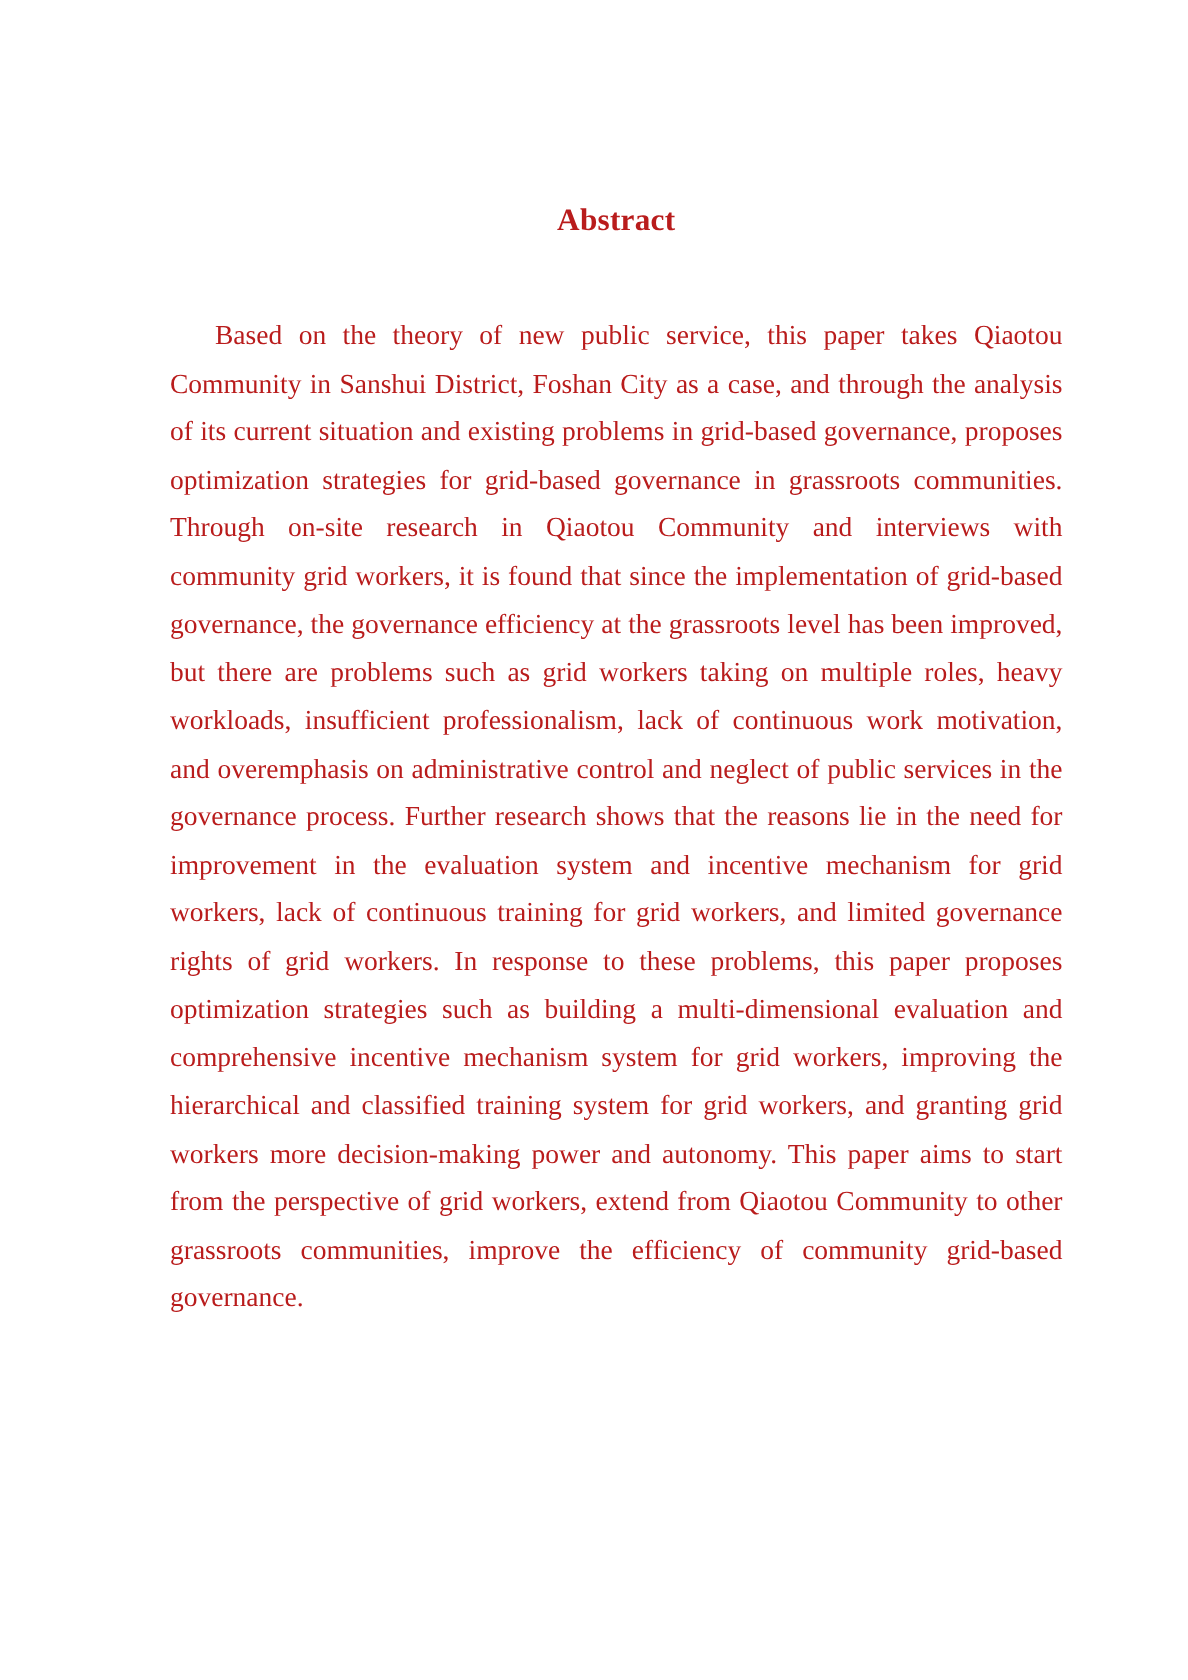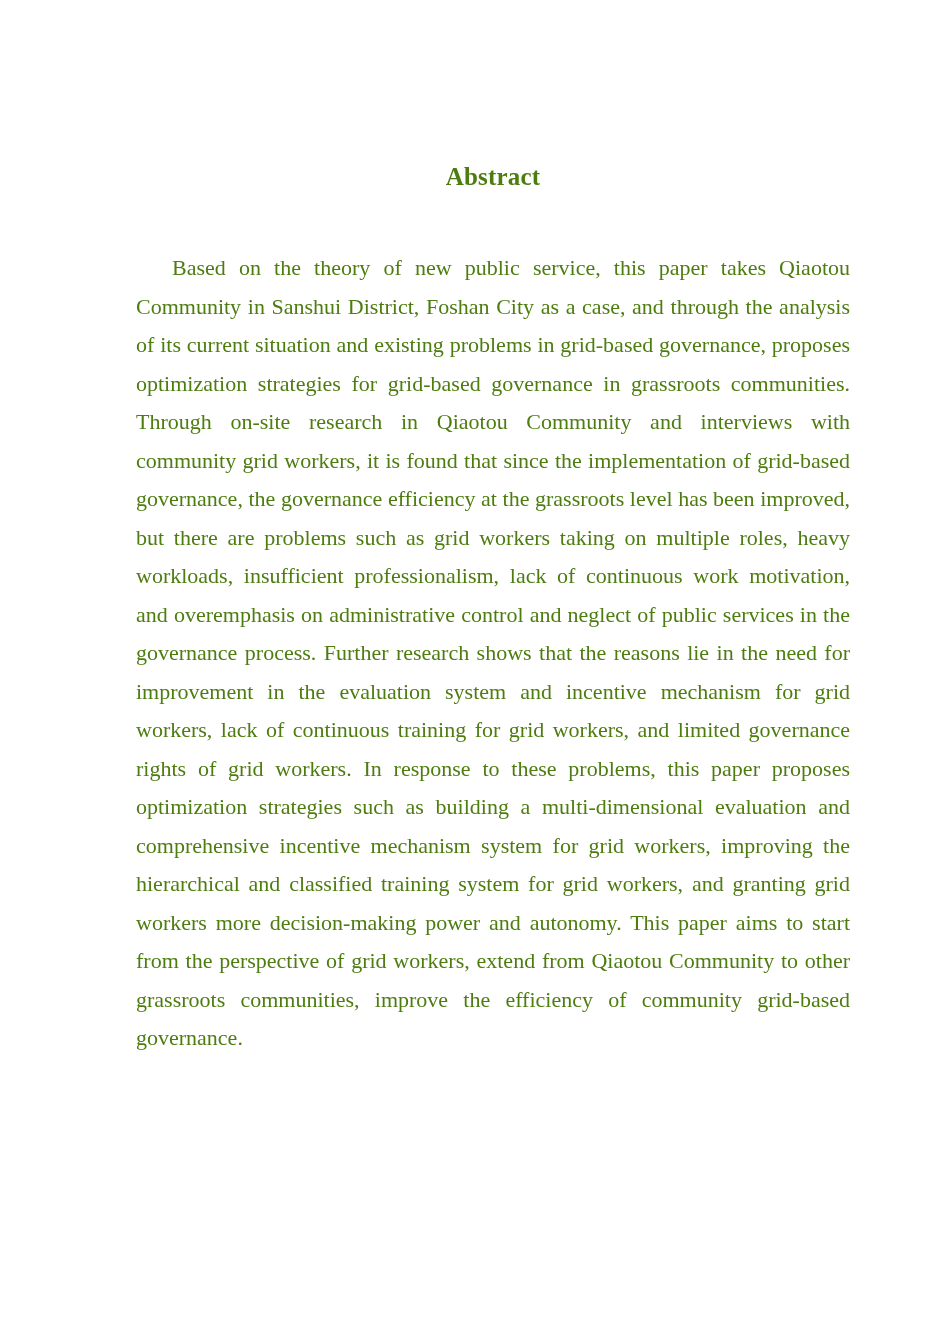--- a/index.html
+++ b/index.html
@@ -10,21 +10,21 @@
   }
   .page {
     position: relative;
     width: 950px;
     height: 1088px;
     margin: 0 auto;
     background: #ffffff;
     overflow: hidden;
     box-sizing: border-box;
     font-family: "Liberation Serif", "DejaVu Serif", serif;
-    color: #4d7c0f;
+    color: #b91c1c;
     -webkit-font-smoothing: antialiased;
   }
   .content {
     position: absolute;
     left: 136px;
     top: 0;
     width: 714px;
   }
   .page-title {
     margin: 0;

